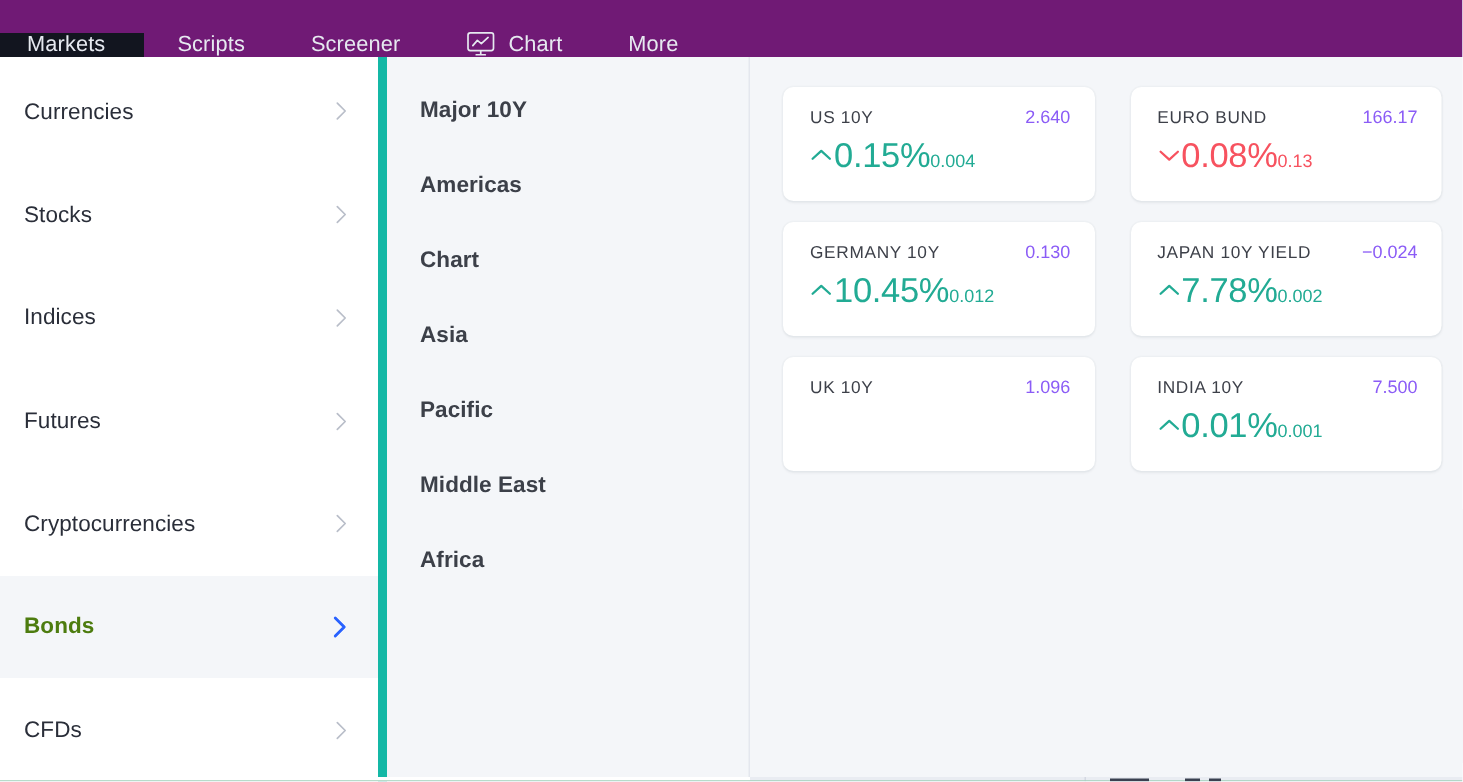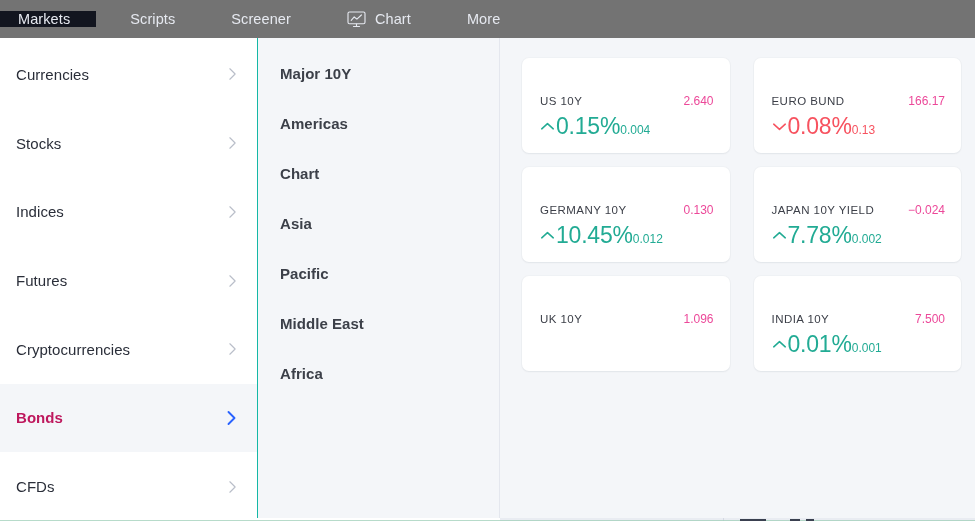--- a/index.html
+++ b/index.html
@@ -8,23 +8,23 @@
     overflow:hidden;
     background:#ffffff;
     font-family:"Liberation Sans", sans-serif;
     -webkit-font-smoothing:antialiased;
   }
   .app { width:975px; height:521px; display:flex; flex-direction:column; position:relative; }
 
   
   .topnav {
     height:38px; flex:0 0 38px;
-    background:#737373;
-    display:flex; align-items:center;
-    position:relative; z-index:5;gap:12px;
+    background:#701a75;
+    display:flex; align-items:flex-end;
+    position:relative; z-index:5;
   }
   .nav-item {
     display:flex; align-items:center; gap:8px;
     padding:0 22px;
     color:#e6e9f0;
     font-size:14.5px;
     letter-spacing:.1px;
     cursor:pointer;
     user-select:none;
     white-space:nowrap;
@@ -33,37 +33,37 @@
   .nav-item.active { background:#12151f; }
   .chart-icon { display:inline-flex; width:19px; height:17px; margin-right:1px; }
 
   
   .body { flex:1; display:flex; min-height:0; position:relative; background:#f3f4f8; }
 
   
   .sidebar {
     width:258px; flex:0 0 258px;
     background:#ffffff;
-    border-right:1px solid #14b8a6;
+    border-right:6px solid #14b8a6;
     display:flex; flex-direction:column;
     padding-top:2px;
     position:relative;
   }
   .side-item {
     height:69px;
     display:flex; align-items:center; justify-content:space-between;
     padding:0 20px 0 16px;
     cursor:pointer; user-select:none;
   }
   .side-item .label {
     font-size:15px; color:#2a2e39; letter-spacing:.05px;
   }
   .side-item .chev { color:#b9bec9; display:flex; align-items:center; }
   .side-item.active { background:#f4f6f9; }
-  .side-item.active .label { color:#be185d; font-weight:600; }
+  .side-item.active .label { color:#4d7c0f; font-weight:600; }
   .side-item.active .chev { color:#2962ff; }
 
   
   .regions {
     width:242px; flex:0 0 242px;
     background:#f4f6f9;
     border-right:1px solid #e4e7ee;
     padding-top:10px;
   }
   .region-item {
@@ -99,23 +99,22 @@
   .qc-top {
     display:flex; align-items:baseline; justify-content:space-between;
     gap:22px;
   }
   .qc-name {
     font-size:11.5px; color:#3d4049;
     letter-spacing:.45px;
     white-space:nowrap;
   }
   .qc-price {
-    font-size:12px; color:#ec4899;
+    font-size:12px; color:#8b5cf6;
     white-space:nowrap;
-    margin-top:23px;
   }
   .qc-bottom {
     display:flex; align-items:baseline; 
     margin-top:7px;
   }
   .qc-arrow { display:flex; align-items:center; align-self:center; margin-right:1px; }
   .qc-pct {
     font-size:23px; font-weight:400; letter-spacing:-.2px;
     line-height:1;
   }

